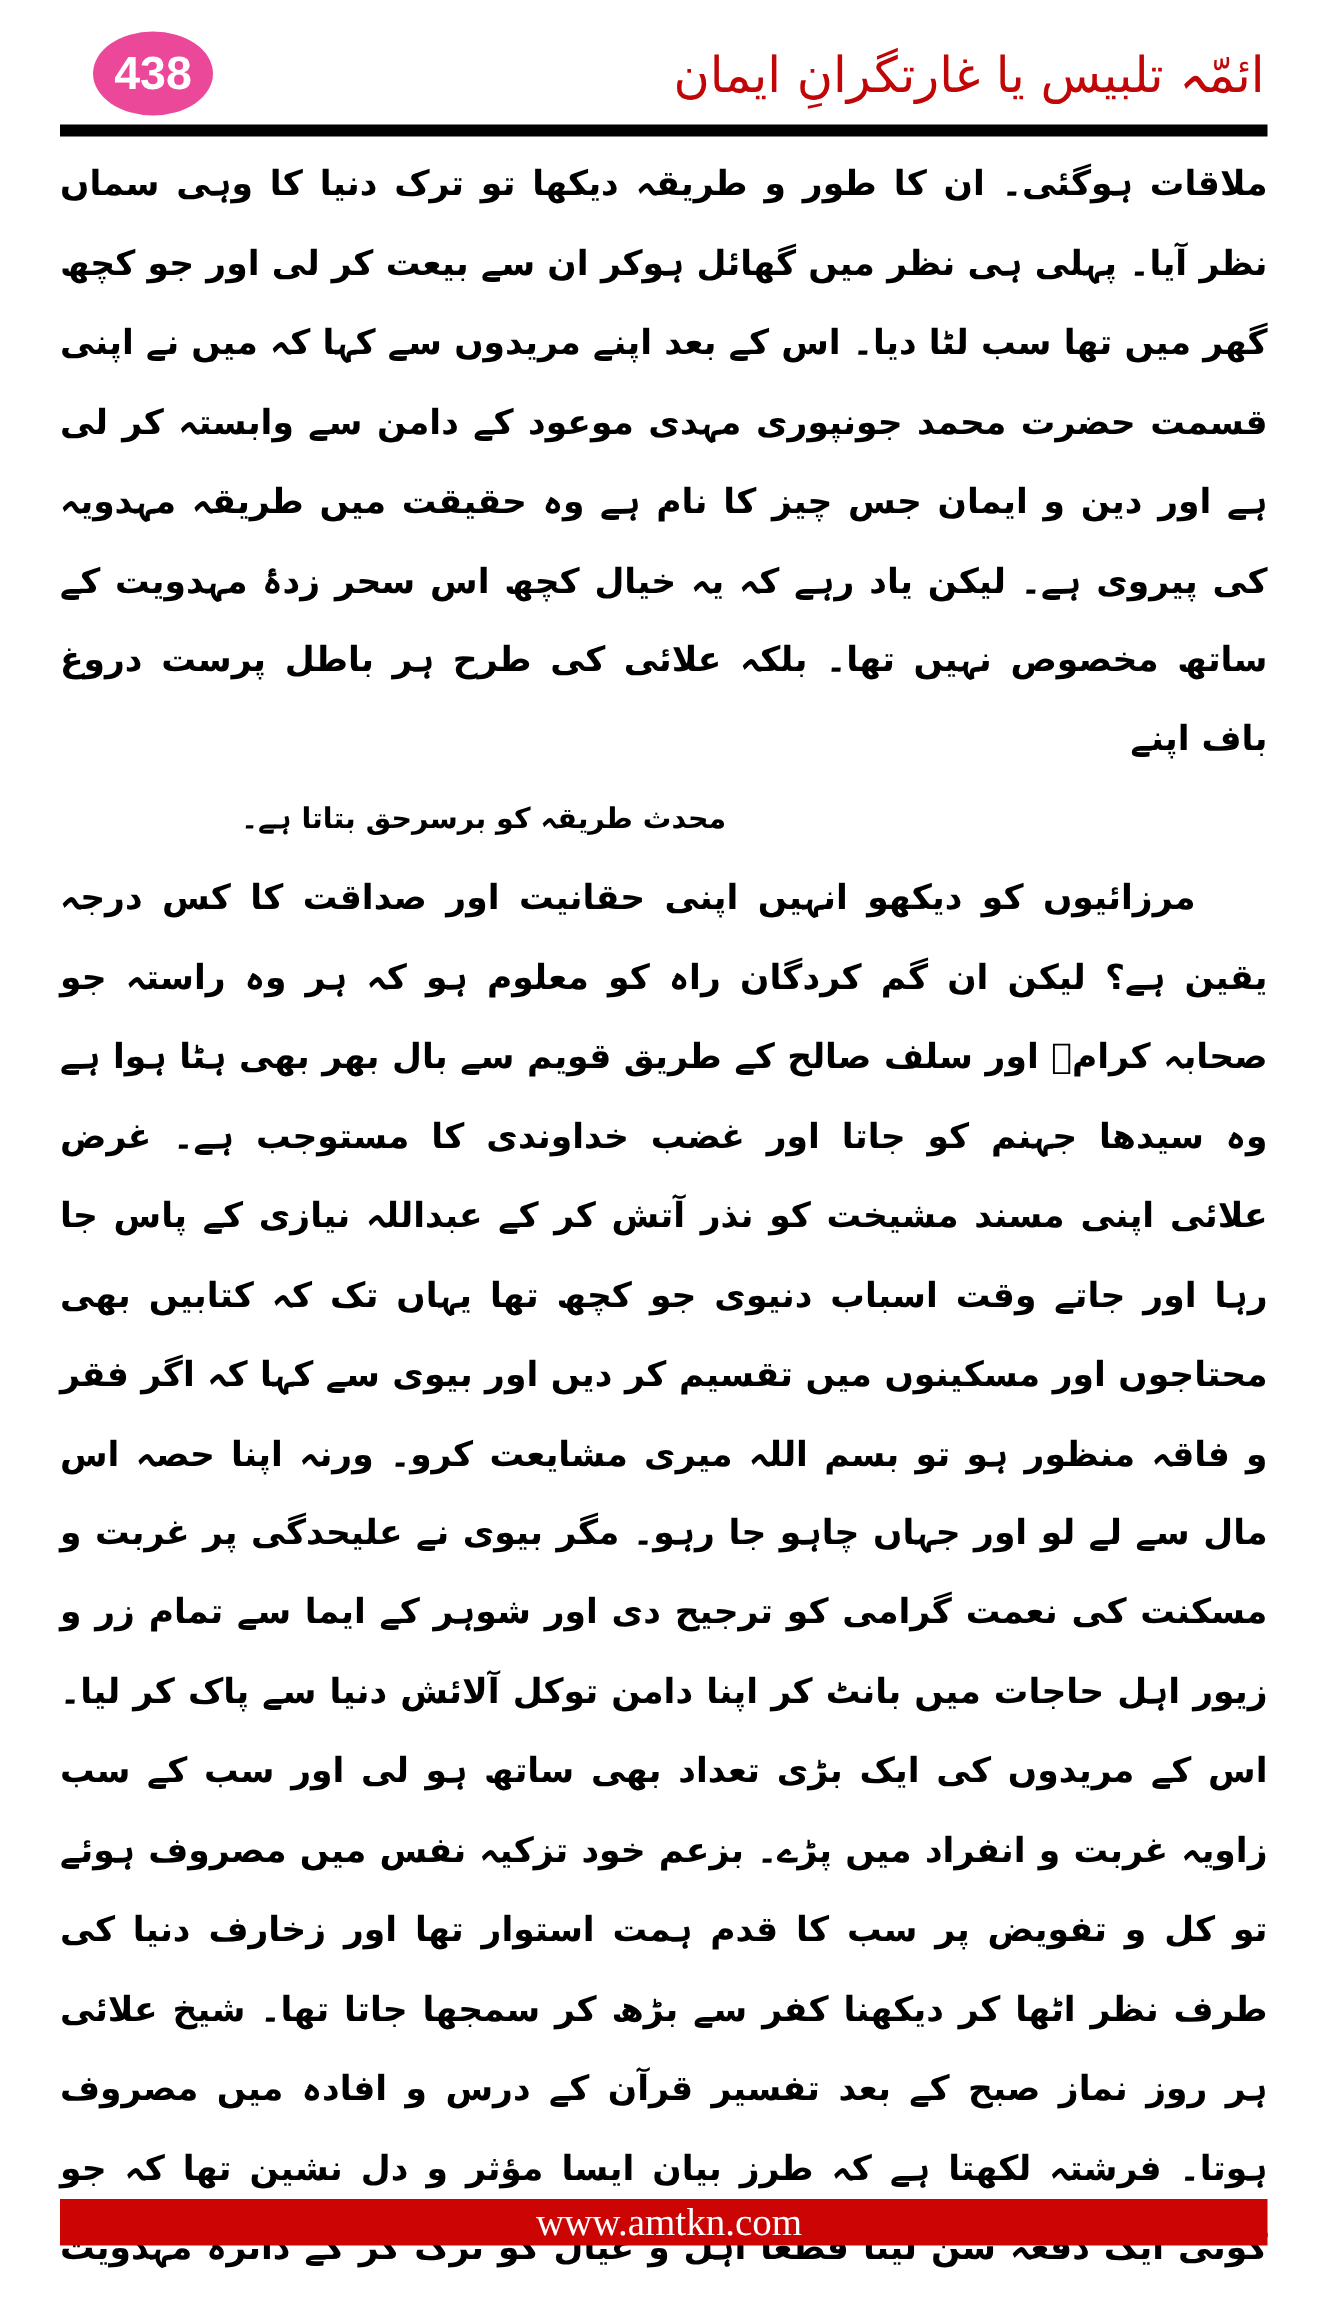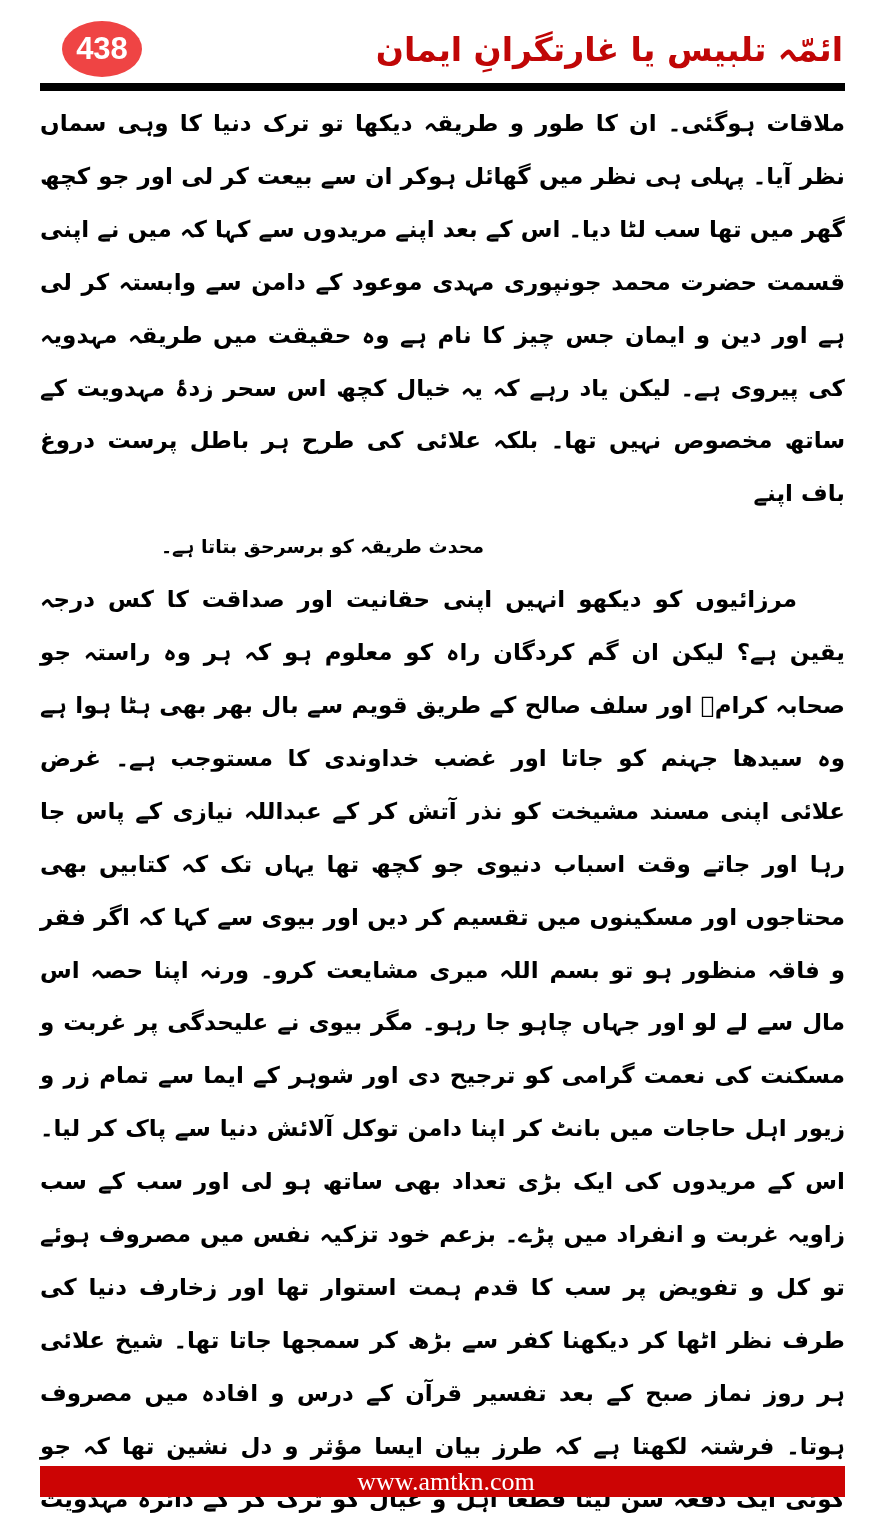--- a/index.html
+++ b/index.html
@@ -15,38 +15,38 @@
     overflow: hidden;
     font-family: "DejaVu Sans", sans-serif;
   }
   
   .badge {
     position: absolute;
     left: 62px;
     top: 21px;
     width: 80px;
     height: 56px;
-    background: #ef4444;
+    background: #ec4899;
     border-radius: 50%;
     display: flex;
     align-items: center;
     justify-content: center;
     color: #ffffff;
     font-family: "Liberation Sans", sans-serif;
     font-weight: bold;
     font-size: 31px;
   }
   
   .title {
     position: absolute;
     top: 24px;
     right: 38px;
     direction: rtl;
     color: #c00606;
-    font-weight: bold;
+    font-weight: normal;
     font-size: 33px;
     line-height: 52px;
     white-space: nowrap;
   }
   
   .rule {
     position: absolute;
     left: 40px;
     right: 36px;
     top: 83px;

